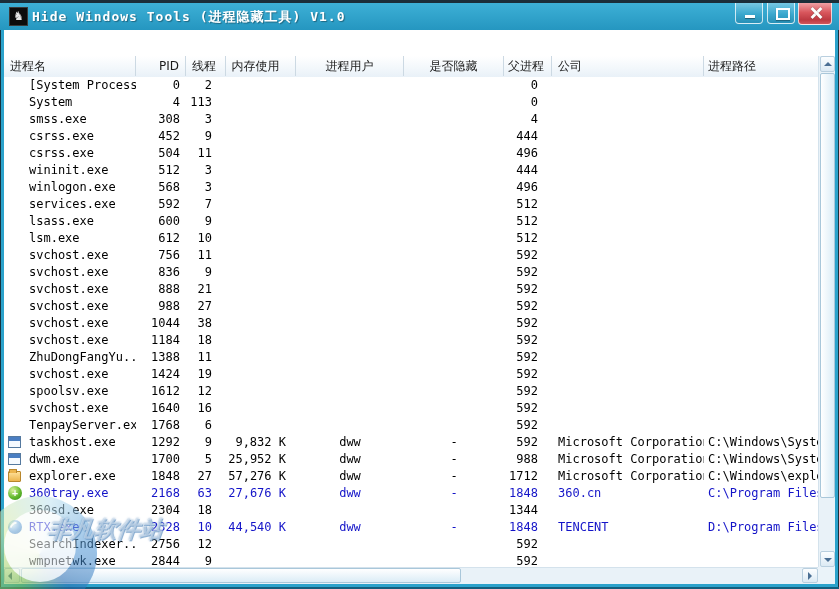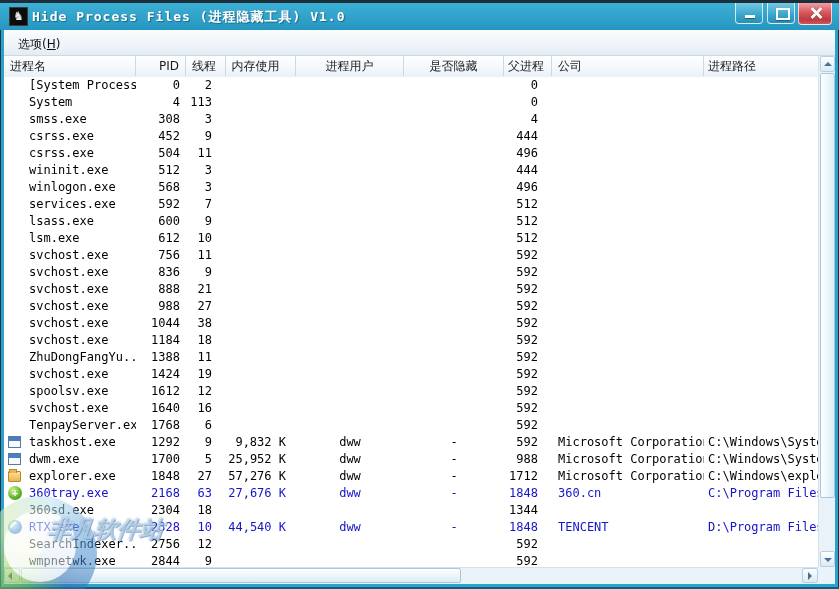--- a/index.html
+++ b/index.html
@@ -98,36 +98,33 @@
   .wm-com{font-size:14px;color:rgba(140,150,160,.8);}
 </style>
 </head>
 <body>
 
 <div class="window">
   <div class="topband"></div>
 
   <div class="titlebar">
     <span class="app-icon">♞</span>
-    <span class="title-text">Hide Process Files (进程隐藏工具) V1.0</span>
+    <span class="title-text">Hide Windows Tools (进程隐藏工具) V1.0</span>
     <div class="winbtn btn-min">
         <span class="glyph-min"></span>
       </div>
     <div class="winbtn btn-max">
         <span class="glyph-max"></span>
       </div>
     <div class="winbtn btn-close">
         <span class="glyph-close"></span>
       </div>
   </div>
 
   <div class="client">
-    <div class="menubar">
-      <span class="menu-item"><span>选项(</span><u>H</u><span>)</span></span>
-    </div>
 
     <div class="tablewrap">
       <div class="header-row"><div class="hcell" style="width: 132px; text-align: left; padding: 0px 0px 0px 6px;">进程名</div><div class="hcell" style="width: 50px; text-align: right; padding: 0px 6px 0px 0px;">PID</div><div class="hcell" style="width: 40px; text-align: left; padding: 0px 0px 0px 6px;">线程</div><div class="hcell" style="width: 70px; text-align: center; padding: 0px 10px 0px 0px;">内存使用</div><div class="hcell" style="width: 108px; text-align: center; padding: 0px;">进程用户</div><div class="hcell" style="width: 100px; text-align: center; padding: 0px;">是否隐藏</div><div class="hcell" style="width: 48px; text-align: left; padding: 0px 0px 0px 4px;">父进程</div><div class="hcell" style="width: 152px; text-align: left; padding: 0px 0px 0px 6px;">公司</div><div class="hcell" style="width: 116px; text-align: left; padding: 0px 0px 0px 4px;">进程路径</div></div>
       <div class="rows">
           <div class="prow"><div class="cell namecell" style="width: 132px; text-align: left; padding: 0px 4px 0px 25px;">[System Process]</div><div class="cell" style="width: 50px; text-align: right; padding: 0px 6px 0px 0px;">0</div><div class="cell" style="width: 40px; text-align: right; padding: 0px 14px 0px 0px;">2</div><div class="cell" style="width: 70px; text-align: right; padding: 0px 10px 0px 0px;"></div><div class="cell" style="width: 108px; text-align: center; padding: 0px;"></div><div class="cell" style="width: 100px; text-align: center; padding: 0px;"></div><div class="cell" style="width: 48px; text-align: right; padding: 0px 14px 0px 0px;">0</div><div class="cell" style="width: 152px; text-align: left; padding: 0px 0px 0px 6px;"></div><div class="cell" style="width: 116px; text-align: left; padding: 0px 0px 0px 4px;"></div></div>
           <div class="prow"><div class="cell namecell" style="width: 132px; text-align: left; padding: 0px 4px 0px 25px;">System</div><div class="cell" style="width: 50px; text-align: right; padding: 0px 6px 0px 0px;">4</div><div class="cell" style="width: 40px; text-align: right; padding: 0px 14px 0px 0px;">113</div><div class="cell" style="width: 70px; text-align: right; padding: 0px 10px 0px 0px;"></div><div class="cell" style="width: 108px; text-align: center; padding: 0px;"></div><div class="cell" style="width: 100px; text-align: center; padding: 0px;"></div><div class="cell" style="width: 48px; text-align: right; padding: 0px 14px 0px 0px;">0</div><div class="cell" style="width: 152px; text-align: left; padding: 0px 0px 0px 6px;"></div><div class="cell" style="width: 116px; text-align: left; padding: 0px 0px 0px 4px;"></div></div>
           <div class="prow"><div class="cell namecell" style="width: 132px; text-align: left; padding: 0px 4px 0px 25px;">smss.exe</div><div class="cell" style="width: 50px; text-align: right; padding: 0px 6px 0px 0px;">308</div><div class="cell" style="width: 40px; text-align: right; padding: 0px 14px 0px 0px;">3</div><div class="cell" style="width: 70px; text-align: right; padding: 0px 10px 0px 0px;"></div><div class="cell" style="width: 108px; text-align: center; padding: 0px;"></div><div class="cell" style="width: 100px; text-align: center; padding: 0px;"></div><div class="cell" style="width: 48px; text-align: right; padding: 0px 14px 0px 0px;">4</div><div class="cell" style="width: 152px; text-align: left; padding: 0px 0px 0px 6px;"></div><div class="cell" style="width: 116px; text-align: left; padding: 0px 0px 0px 4px;"></div></div>
           <div class="prow"><div class="cell namecell" style="width: 132px; text-align: left; padding: 0px 4px 0px 25px;">csrss.exe</div><div class="cell" style="width: 50px; text-align: right; padding: 0px 6px 0px 0px;">452</div><div class="cell" style="width: 40px; text-align: right; padding: 0px 14px 0px 0px;">9</div><div class="cell" style="width: 70px; text-align: right; padding: 0px 10px 0px 0px;"></div><div class="cell" style="width: 108px; text-align: center; padding: 0px;"></div><div class="cell" style="width: 100px; text-align: center; padding: 0px;"></div><div class="cell" style="width: 48px; text-align: right; padding: 0px 14px 0px 0px;">444</div><div class="cell" style="width: 152px; text-align: left; padding: 0px 0px 0px 6px;"></div><div class="cell" style="width: 116px; text-align: left; padding: 0px 0px 0px 4px;"></div></div>
           <div class="prow"><div class="cell namecell" style="width: 132px; text-align: left; padding: 0px 4px 0px 25px;">csrss.exe</div><div class="cell" style="width: 50px; text-align: right; padding: 0px 6px 0px 0px;">504</div><div class="cell" style="width: 40px; text-align: right; padding: 0px 14px 0px 0px;">11</div><div class="cell" style="width: 70px; text-align: right; padding: 0px 10px 0px 0px;"></div><div class="cell" style="width: 108px; text-align: center; padding: 0px;"></div><div class="cell" style="width: 100px; text-align: center; padding: 0px;"></div><div class="cell" style="width: 48px; text-align: right; padding: 0px 14px 0px 0px;">496</div><div class="cell" style="width: 152px; text-align: left; padding: 0px 0px 0px 6px;"></div><div class="cell" style="width: 116px; text-align: left; padding: 0px 0px 0px 4px;"></div></div>
           <div class="prow"><div class="cell namecell" style="width: 132px; text-align: left; padding: 0px 4px 0px 25px;">wininit.exe</div><div class="cell" style="width: 50px; text-align: right; padding: 0px 6px 0px 0px;">512</div><div class="cell" style="width: 40px; text-align: right; padding: 0px 14px 0px 0px;">3</div><div class="cell" style="width: 70px; text-align: right; padding: 0px 10px 0px 0px;"></div><div class="cell" style="width: 108px; text-align: center; padding: 0px;"></div><div class="cell" style="width: 100px; text-align: center; padding: 0px;"></div><div class="cell" style="width: 48px; text-align: right; padding: 0px 14px 0px 0px;">444</div><div class="cell" style="width: 152px; text-align: left; padding: 0px 0px 0px 6px;"></div><div class="cell" style="width: 116px; text-align: left; padding: 0px 0px 0px 4px;"></div></div>

